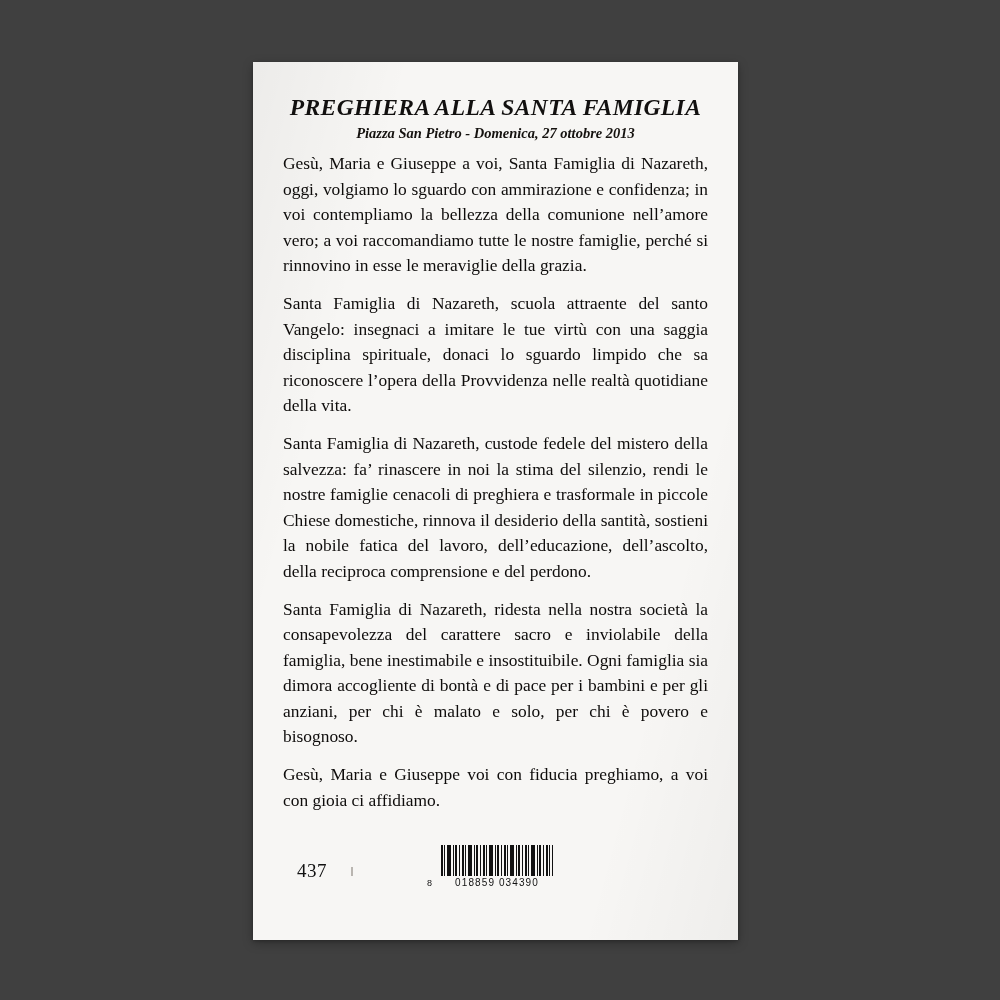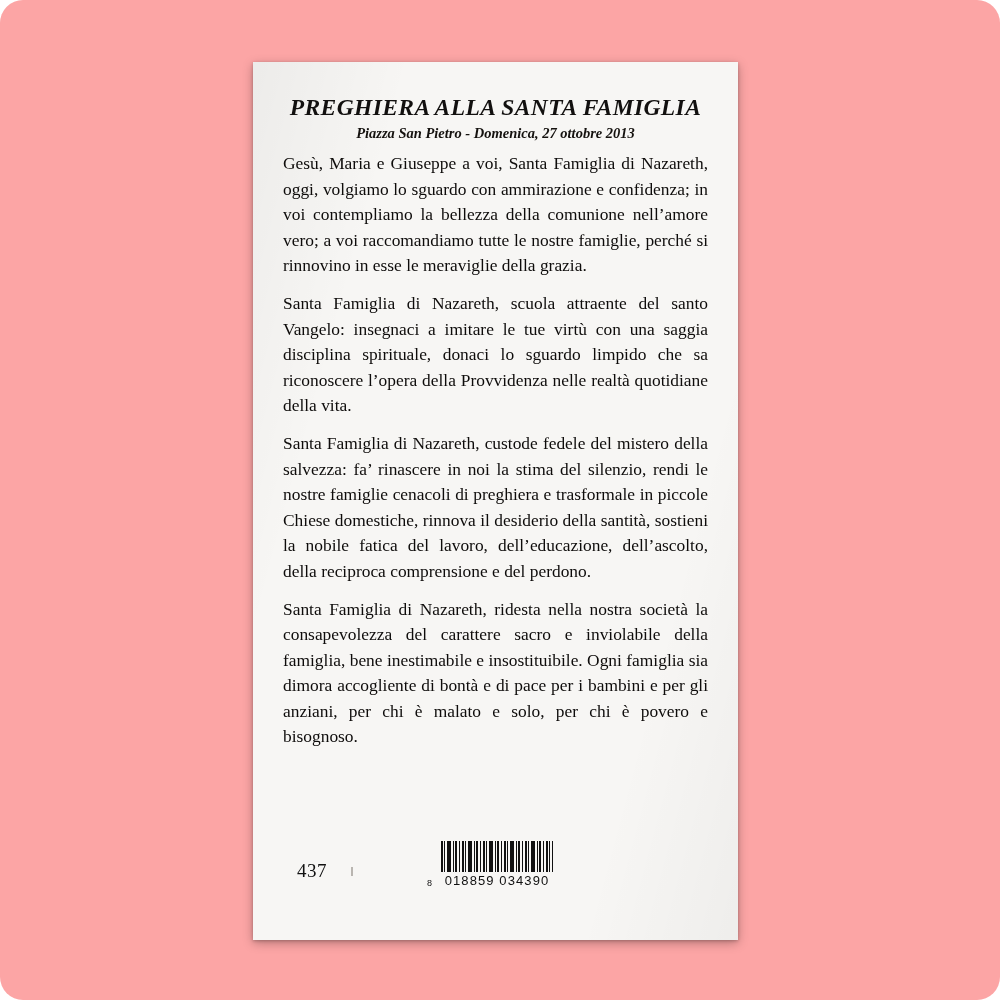--- a/index.html
+++ b/index.html
@@ -8,23 +8,22 @@
     width: 1000px;
     height: 1000px;
     background: #ffffff;
     font-family: "Liberation Serif", serif;
   }
 
   #stage {
     position: relative;
     width: 1000px;
     height: 1000px;
-    background: #fca5a5;
+    background: #404040;
     overflow: hidden;
-    border-radius: 23px;
   }
 
   
   #card {
     position: absolute;
     left: 253px;
     top: 62px;
     width: 485px;
     height: 878px;
     background: #f7f6f4;
@@ -129,21 +128,21 @@
       repeating-linear-gradient(to right,
         #111 0px, #111 1px, transparent 1px, transparent 3px),
       repeating-linear-gradient(to right,
         #111 0px, #111 2px, transparent 2px, transparent 7px);
     background-size: 100% 100%, 100% 100%;
     background-color: #f7f6f4;
   }
 
   .barcode-digits {
     font-family: "Liberation Sans", sans-serif;
-    font-size: 13px;
+    font-size: 10px;
     letter-spacing: 1.1px;
     color: #111;
     margin-top: 1px;
     white-space: nowrap;
   }
 
   .barcode-lead {
     position: absolute;
     left: -11px;
     bottom: 0px;
@@ -161,20 +160,21 @@
 
     <h1 class="card-title">PREGHIERA ALLA SANTA FAMIGLIA</h1>
 
     <div class="card-subtitle">Piazza San Pietro - Domenica, 27 ottobre 2013</div>
 
     <div class="prayer-body">
       <p class="prayer-para">Gesù, Maria e Giuseppe a voi, Santa Famiglia di Nazareth, oggi, volgiamo lo sguardo con ammirazione e confidenza; in voi contempliamo la bellezza della comunione nell’amore vero; a voi raccomandiamo tutte le nostre famiglie, perché si rinnovino in esse le meraviglie della grazia.</p>
       <p class="prayer-para">Santa Famiglia di Nazareth, scuola attraente del santo Vangelo: insegnaci a imitare le tue virtù con una saggia disciplina spirituale, donaci lo sguardo limpido che sa riconoscere l’opera della Provvidenza nelle realtà quotidiane della vita.</p>
       <p class="prayer-para">Santa Famiglia di Nazareth, custode fedele del mistero della salvezza: fa’ rinascere in noi la stima del silenzio, rendi le nostre famiglie cenacoli di preghiera e trasformale in piccole Chiese domestiche, rinnova il desiderio della santità, sostieni la nobile fatica del lavoro, dell’educazione, dell’ascolto, della reciproca comprensione e del perdono.</p>
       <p class="prayer-para">Santa Famiglia di Nazareth, ridesta nella nostra società la consapevolezza del carattere sacro e inviolabile della famiglia, bene inestimabile e insostituibile. Ogni famiglia sia dimora accogliente di bontà e di pace per i bambini e per gli anziani, per chi è malato e solo, per chi è povero e bisognoso.</p>
+      <p class="prayer-para">Gesù, Maria e Giuseppe voi con fiducia preghiamo, a voi con gioia ci affidiamo.</p>
     </div>
 
     <div class="card-footer">
       <div class="page-number">437</div>
 
       <div class="tiny-mark"></div>
 
       <div class="barcode-wrap">
         <div class="barcode-lead">8</div>
         <div class="barcode"></div>

